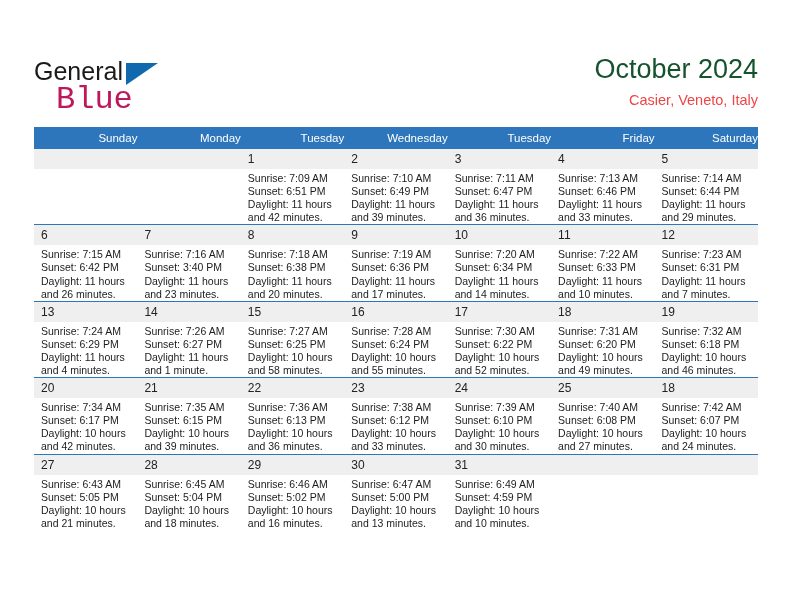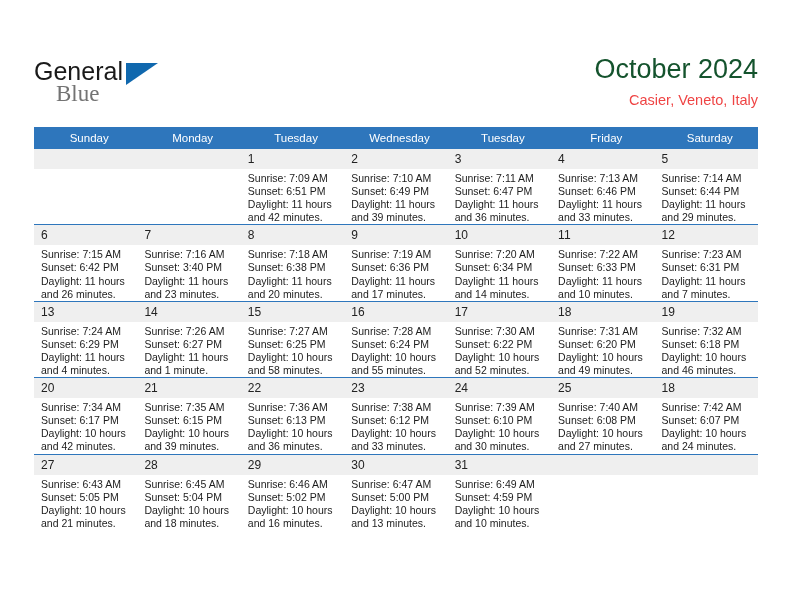--- a/index.html
+++ b/index.html
@@ -44,23 +44,23 @@
     top: 0;
     font-size: 25px;
     letter-spacing: 0px;
     color: #1a1a1a;
     font-family: "Liberation Sans", sans-serif;
   }
   .brand-blue {
     position: absolute;
     left: 22px;
     top: 24px;
-    font-size: 23px;
-    color: #737373;
-    font-family: Liberation Serif, serif;
+    font-size: 32px;
+    color: #be185d;
+    font-family: Liberation Mono, monospace;
   }
   .brand-tri {
     position: absolute;
     left: 92px;
     top: 6px;
     width: 0;
     height: 0;
     border-left: 32px solid #1068ae;
     border-bottom: 22px solid transparent;
   }
@@ -92,21 +92,21 @@
     top: 104px;
     width: 724px;
     border-collapse: collapse;
     table-layout: fixed;
   }
   .calendar th {
     background: #2e76bc;
     color: #ffffff;
     font-size: 11.5px;
     font-weight: normal;
-    text-align: center;
+    text-align: right;
     padding: 5px 0 5px 7px;
     height: 12px;
     border: none;
   }
   .calendar td {
     vertical-align: top;
     padding: 0;
     border: none;
     border-top: 1.4px solid #2e76bc;
     height: 74px;

